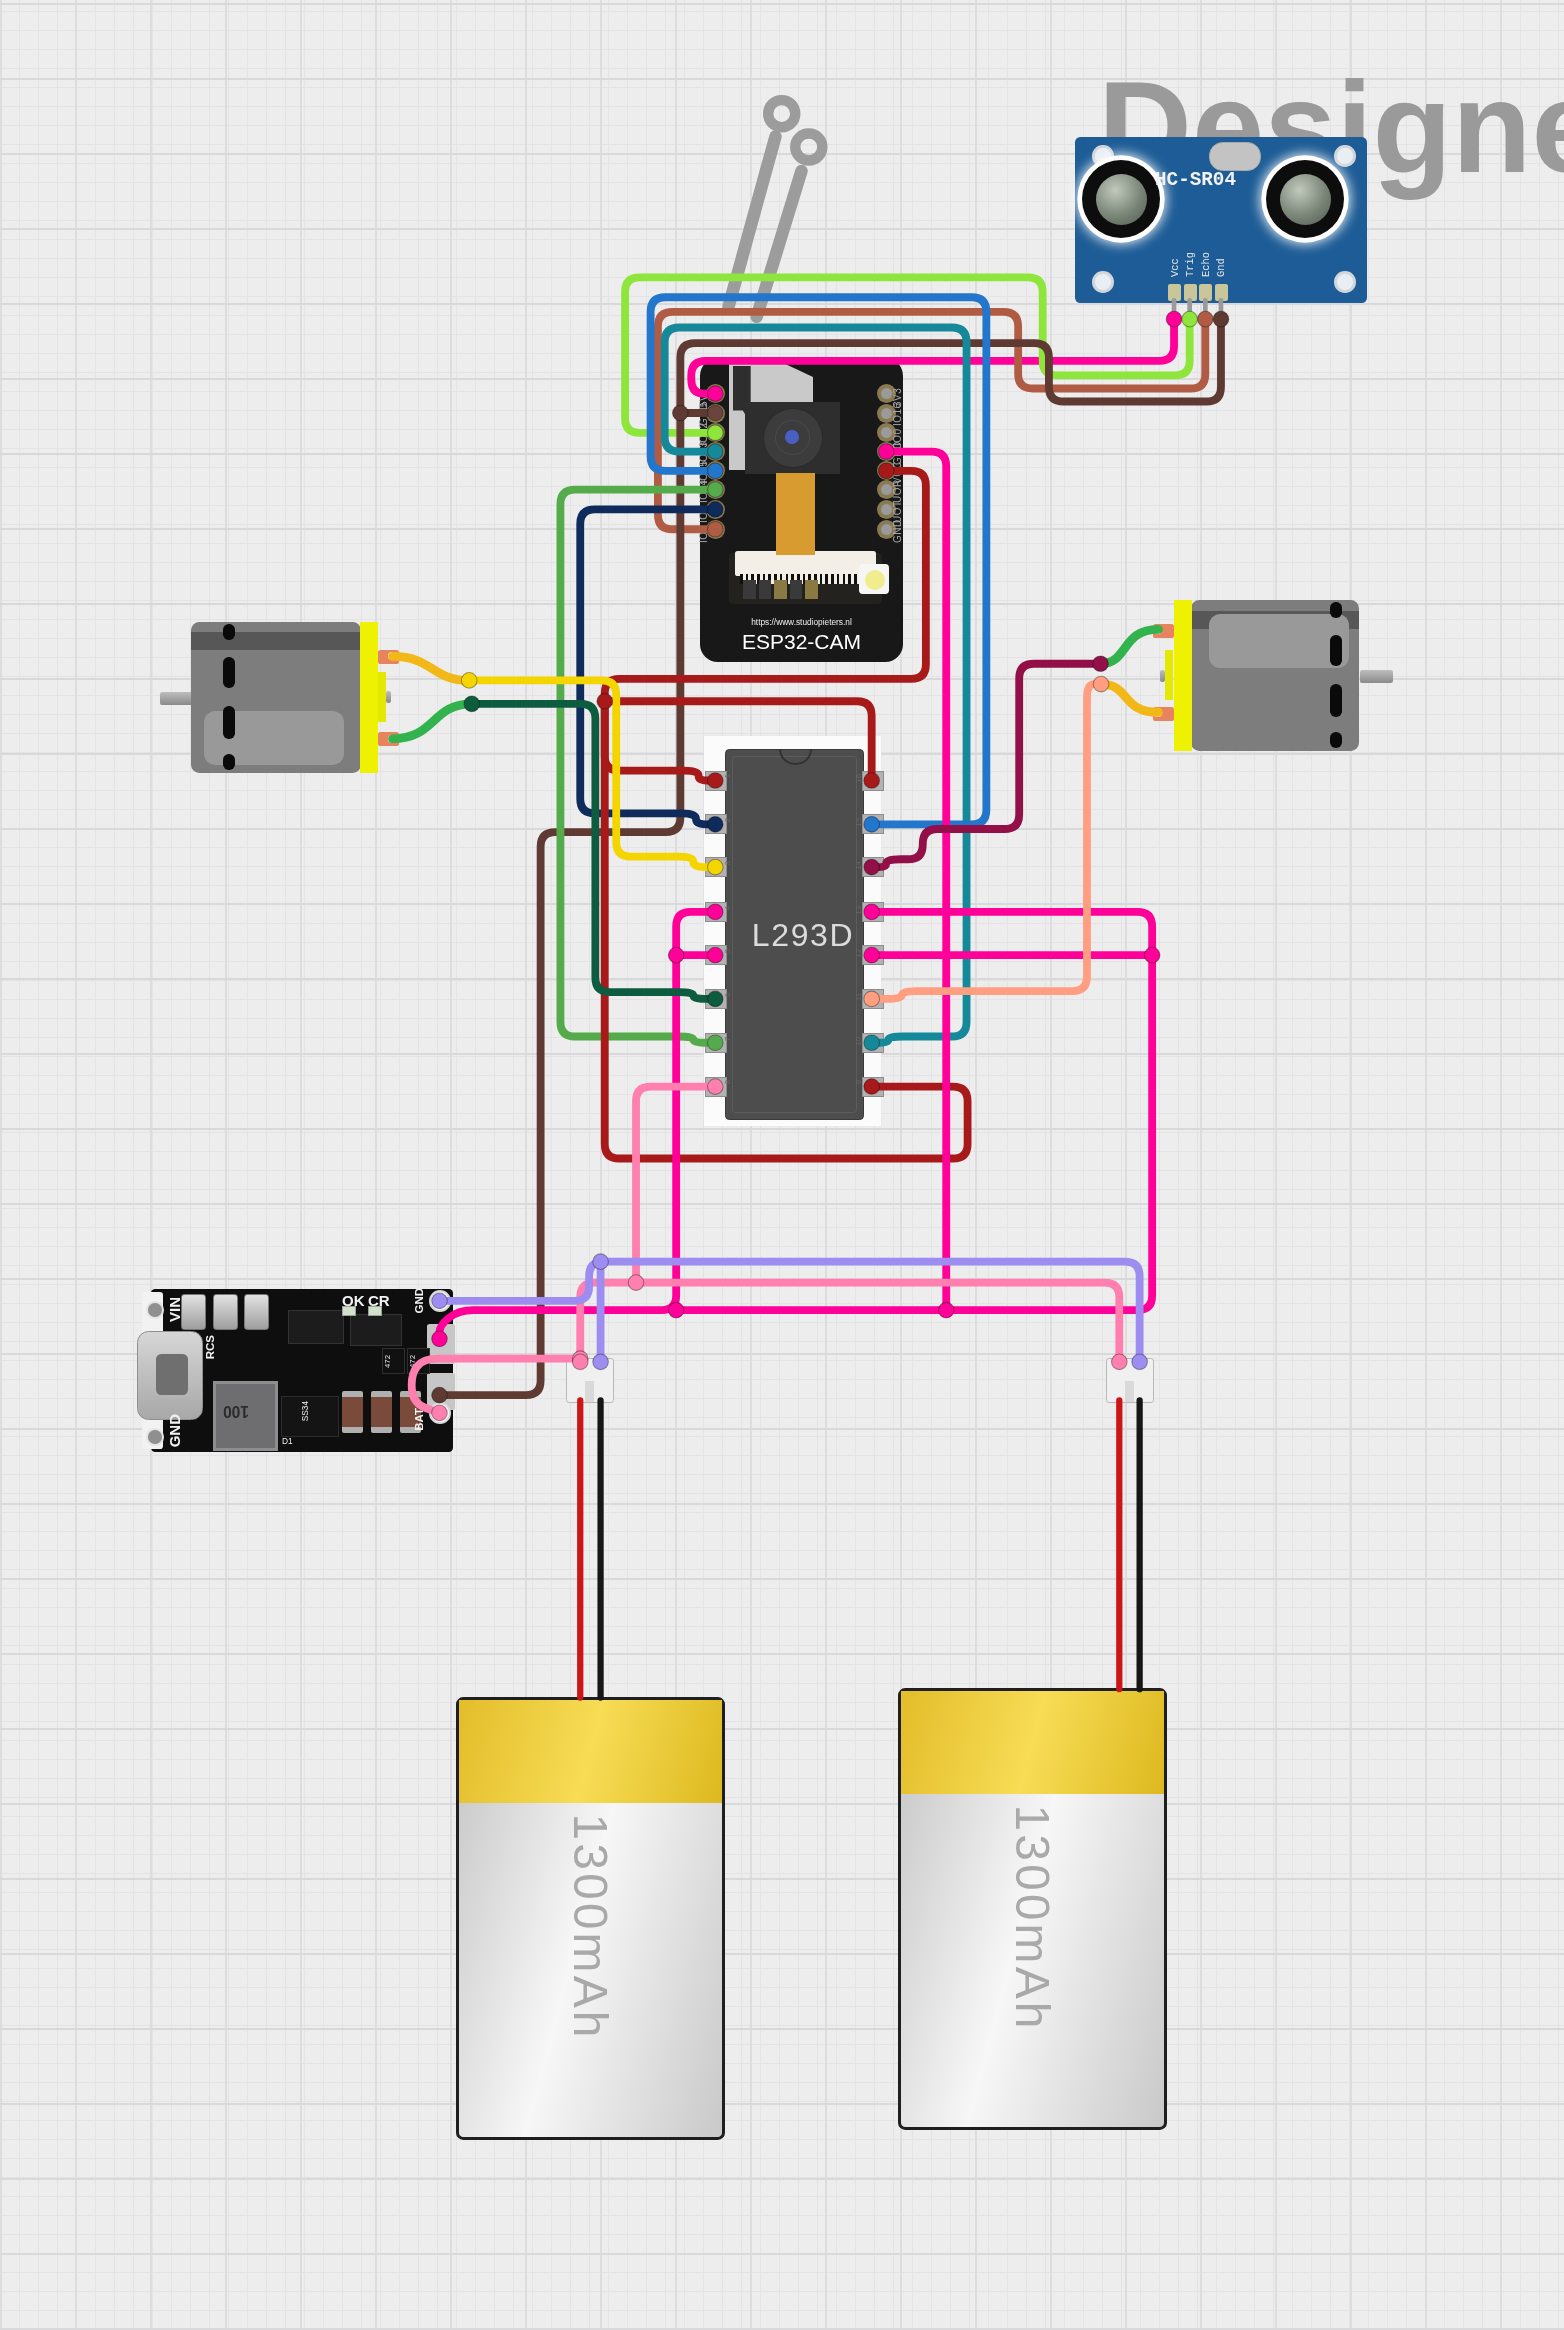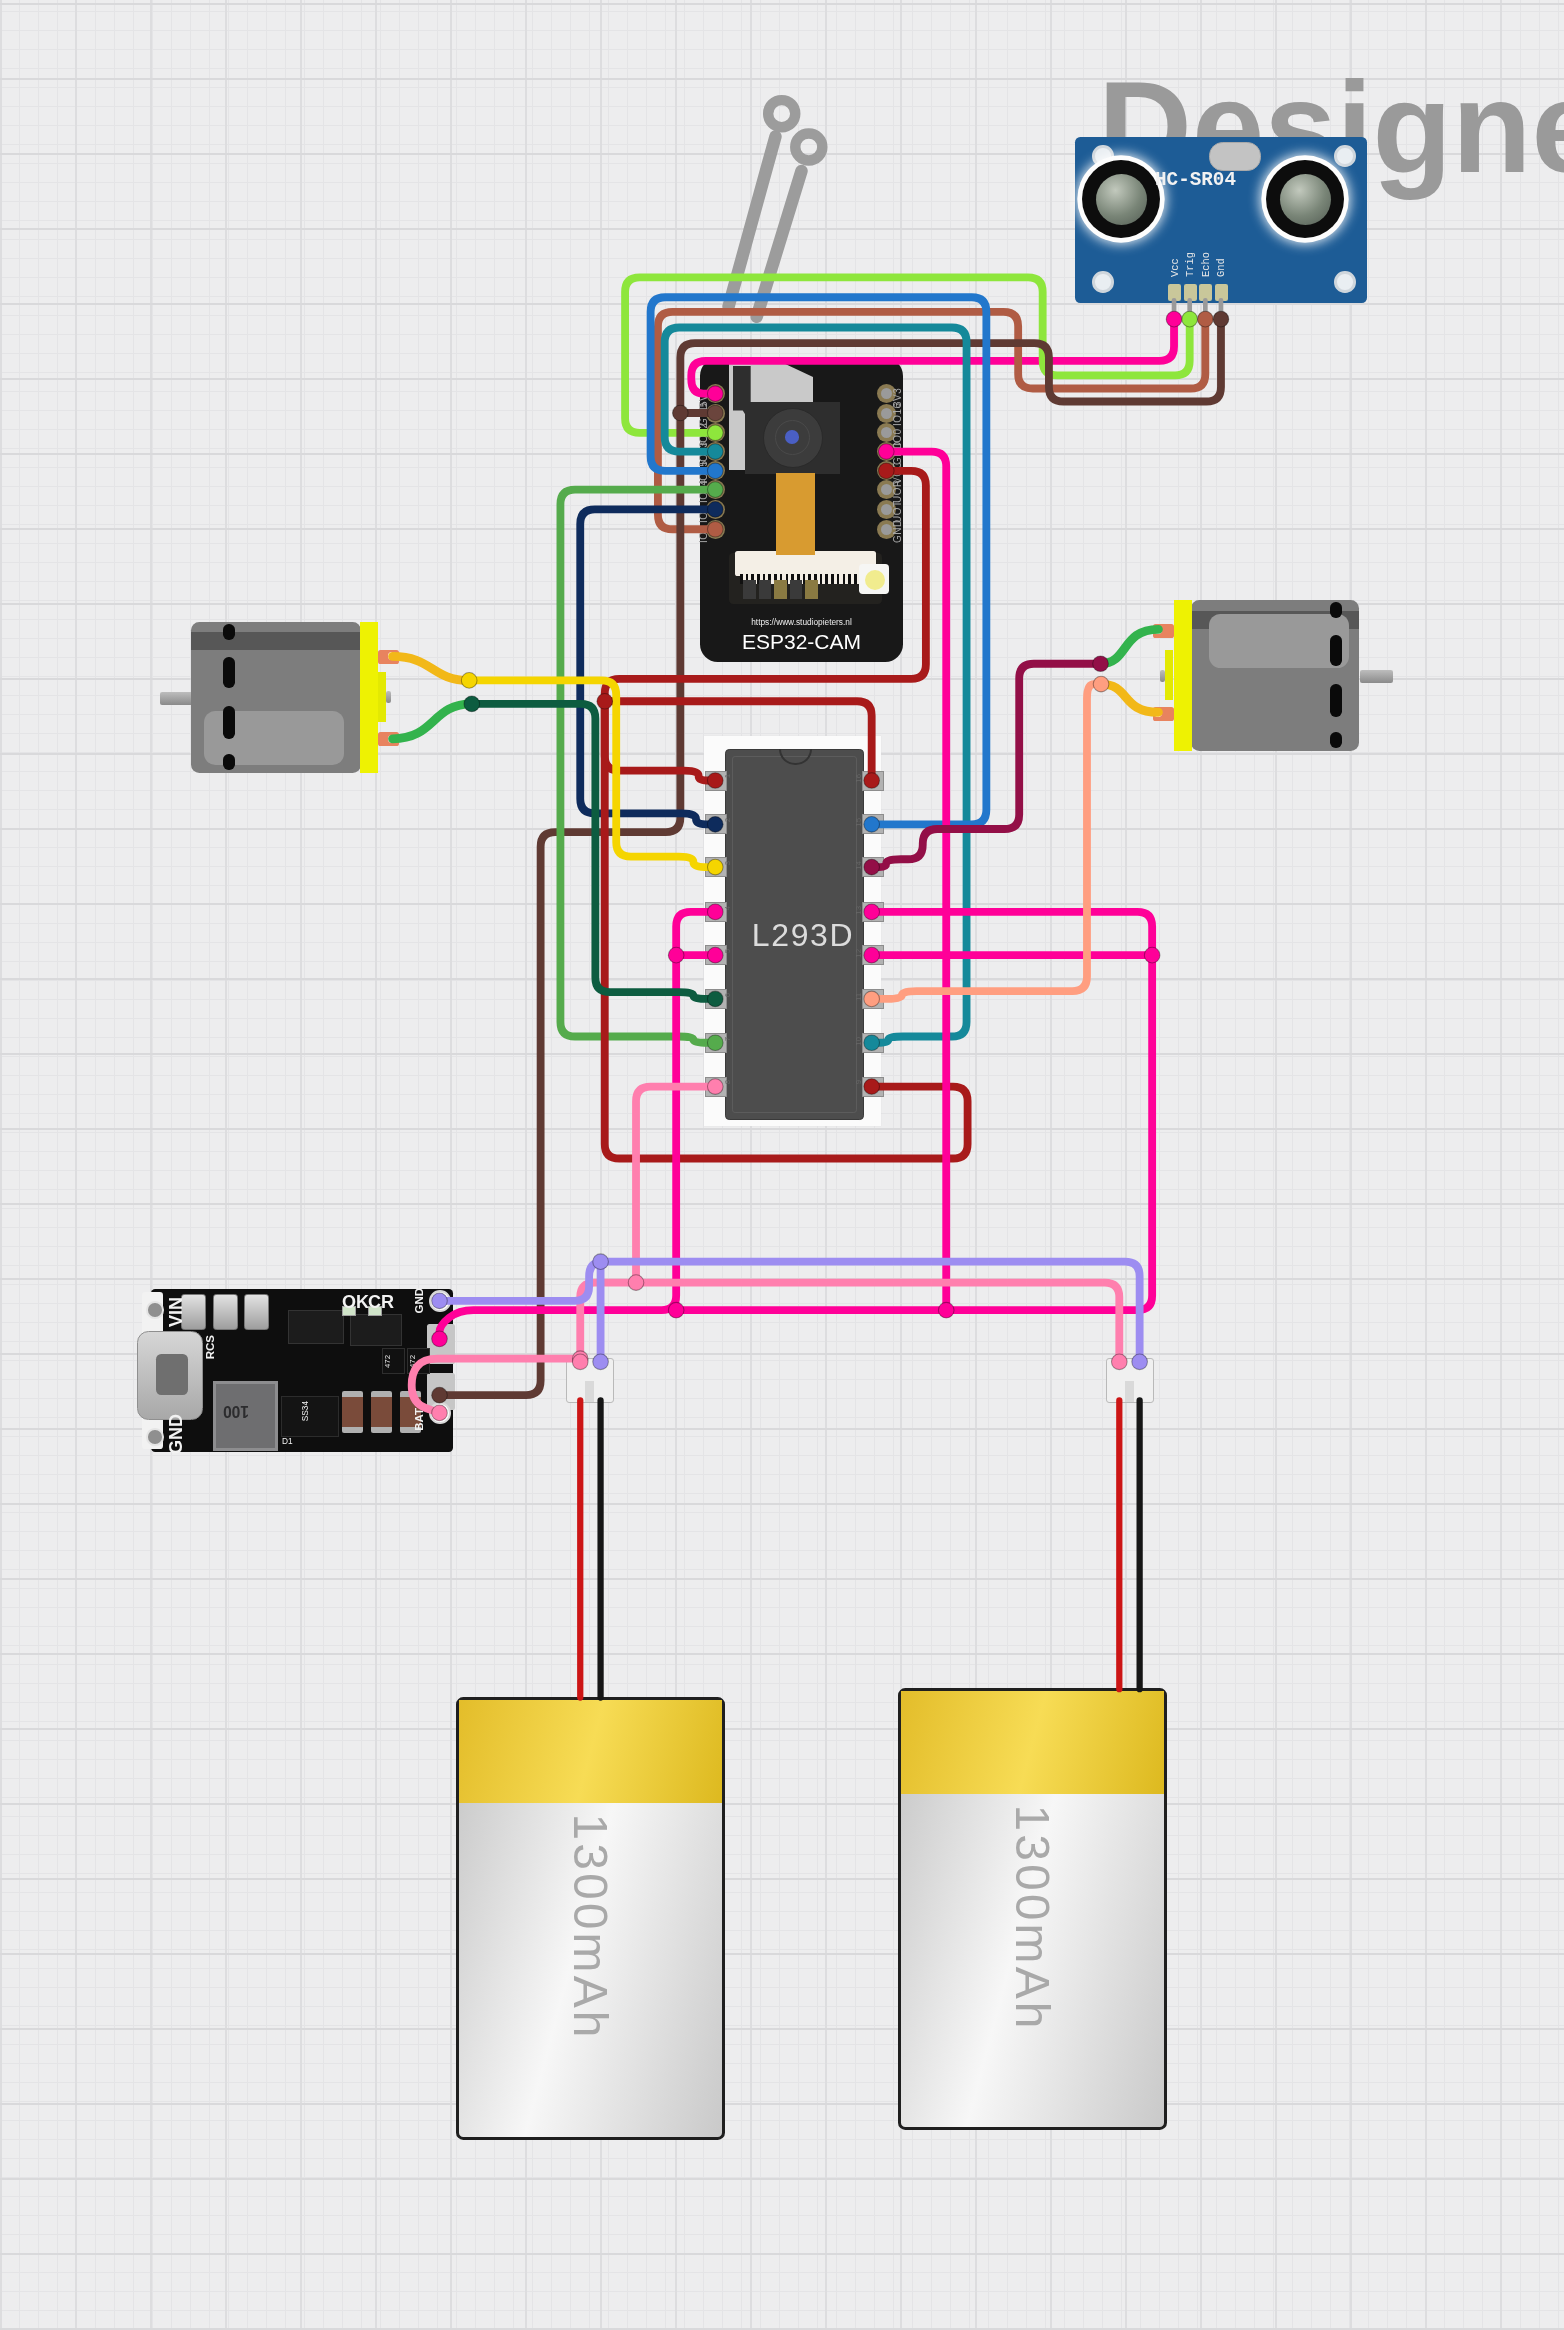--- a/index.html
+++ b/index.html
@@ -67,21 +67,21 @@
   .motor-tab{background:#e3e902;z-index:11;}
   .motor-shaft{background:linear-gradient(#bdbdbd,#8a8a8a);border-radius:2.1px;z-index:9;}
   .motor-term{background:#e8835f;border-radius:2.6px;z-index:12;}
   .motor-hole{width:8.3px;height:8.3px;border-radius:50%;background:#fff;z-index:13;}
   
   .chg-board{left:151px;top:1289px;width:302px;height:163px;background:#0e0e0e;border-radius:4.2px;z-index:10;}
   .chg-strip{left:142px;top:1292px;width:21px;height:157px;background:#f2f2f2;border-radius:3.1px;z-index:11;}
   .chg-hole{width:13.6px;height:13.6px;border-radius:50%;background:#8f8f8f;border:2.6px solid #e5e5e5;z-index:12;}
   .chg-usb{left:137px;top:1331px;width:64px;height:87px;background:linear-gradient(#d6d6d6,#a8a8a8);border-radius:11.5px;border:1.6px solid #8f8f8f;z-index:12;}
   .chg-usb2{left:156px;top:1354px;width:32px;height:41px;background:#6f6f6f;border-radius:5.2px;z-index:13;}
-  .chg-txt{color:#f2f2f2;font-weight:700;font-size:18px;z-index:13;}
+  .chg-txt{color:#f2f2f2;font-weight:700;font-size:15px;z-index:13;}
   .chg-cap{width:23px;height:34px;background:linear-gradient(#e2e2e2,#9e9e9e);border:1.6px solid #777;border-radius:3.1px;z-index:12;}
   .chg-soic{width:54px;height:32px;background:#1c1c1c;border:1px solid #333;z-index:12;}
   .chg-led{width:11.5px;height:7.8px;background:#cfe3c8;border:1px solid #9e9e9e;z-index:12;}
   .chg-472{width:21px;height:24px;background:#111;border:1px solid #2e2e2e;color:#eee;font-size:7.8px;z-index:12;text-align:center;}
   .chg-ind{left:213px;top:1381px;width:59px;height:64px;background:#6e6e70;border:3.1px solid #8d8d8f;z-index:12;}
   .chg-diode{left:281px;top:1396px;width:56px;height:39px;background:#141414;border:1px solid #2c2c2c;z-index:12;}
   .chg-mlcc{width:21px;height:42px;background:linear-gradient(#b0b0b0 0 14%,#7a4b3a 14% 86%,#b0b0b0 86%);border-radius:2.1px;z-index:12;}
   .chg-padbig{width:28px;height:40px;background:#c6c6c6;border-radius:2.6px;z-index:11;}
   .chg-padround{width:17.7px;height:17.7px;border-radius:50%;background:#fff;border:2.1px solid #d8d8d8;z-index:11;}
   

